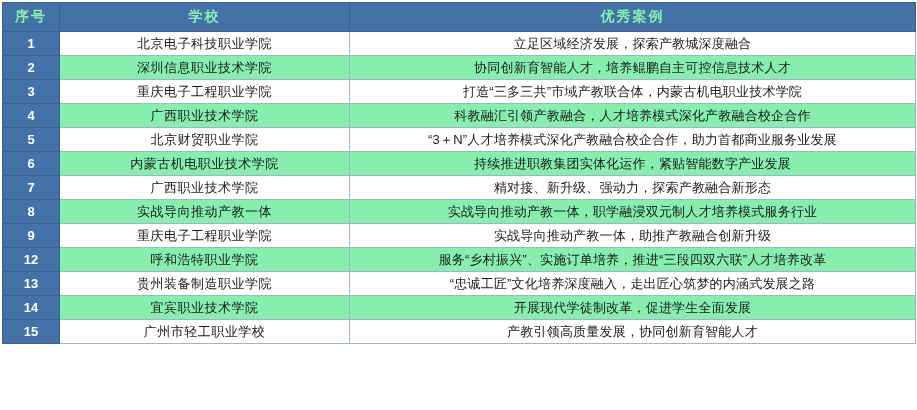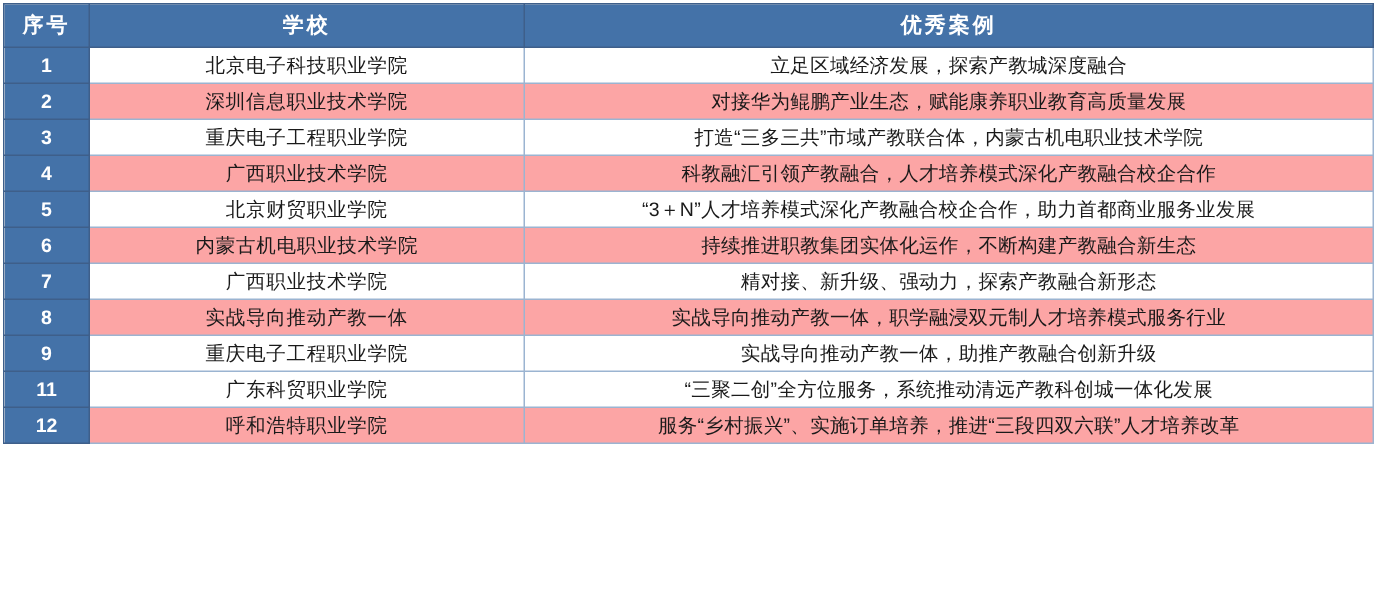--- a/index.html
+++ b/index.html
@@ -23,21 +23,21 @@
     table-layout: fixed;
     width: 913px;
     border: 1px solid #3e5f8a;
   }
   table.case-table col.col-index { width: 57px; }
   table.case-table col.col-school { width: 290px; }
   table.case-table col.col-case { width: 566px; }
 
   thead th {
     background: #4472a8;
-    color: #ffffff;
+    color: #86efac;
     font-size: 14px;
     font-weight: bold;
     text-align: center;
     height: 26px;
     border: 1px solid #3e5f8a;
     letter-spacing: 2px;
   }
   tbody td {
     border: 1px solid #9bb4d1;
     height: 24px;
@@ -52,21 +52,21 @@
   }
   tbody td.idx {
     background: #4472a8;
     color: #ffffff;
     font-weight: bold;
     font-size: 13px;
     border-color: #3e5f8a;
   }
   tbody tr.alt td.school,
   tbody tr.alt td.case {
-    background: #fca5a5;
+    background: #86efac;
   }
   tbody tr td.school,
   tbody tr td.case {
     background: #ffffff;
   }
   tbody td.school { letter-spacing: 0.5px; }
   tbody td.case { letter-spacing: 0.2px; }
 </style>
 </head>
 <body>
@@ -87,62 +87,72 @@
     </thead>
     <tbody>
       <tr>
         <td class="idx">1</td>
         <td class="school">北京电子科技职业学院</td>
         <td class="case">立足区域经济发展，探索产教城深度融合</td>
       </tr>
       <tr class="alt">
         <td class="idx">2</td>
         <td class="school">深圳信息职业技术学院</td>
-        <td class="case">对接华为鲲鹏产业生态，赋能康养职业教育高质量发展</td>
+        <td class="case">协同创新育智能人才，培养鲲鹏自主可控信息技术人才</td>
       </tr>
       <tr>
         <td class="idx">3</td>
         <td class="school">重庆电子工程职业学院</td>
         <td class="case">打造“三多三共”市域产教联合体，内蒙古机电职业技术学院</td>
       </tr>
       <tr class="alt">
         <td class="idx">4</td>
         <td class="school">广西职业技术学院</td>
         <td class="case">科教融汇引领产教融合，人才培养模式深化产教融合校企合作</td>
       </tr>
       <tr>
         <td class="idx">5</td>
         <td class="school">北京财贸职业学院</td>
         <td class="case">“3＋N”人才培养模式深化产教融合校企合作，助力首都商业服务业发展</td>
       </tr>
       <tr class="alt">
         <td class="idx">6</td>
         <td class="school">内蒙古机电职业技术学院</td>
-        <td class="case">持续推进职教集团实体化运作，不断构建产教融合新生态</td>
+        <td class="case">持续推进职教集团实体化运作，紧贴智能数字产业发展</td>
       </tr>
       <tr>
         <td class="idx">7</td>
         <td class="school">广西职业技术学院</td>
         <td class="case">精对接、新升级、强动力，探索产教融合新形态</td>
       </tr>
       <tr class="alt">
         <td class="idx">8</td>
         <td class="school">实战导向推动产教一体</td>
         <td class="case">实战导向推动产教一体，职学融浸双元制人才培养模式服务行业</td>
       </tr>
       <tr>
         <td class="idx">9</td>
         <td class="school">重庆电子工程职业学院</td>
         <td class="case">实战导向推动产教一体，助推产教融合创新升级</td>
       </tr>
-      <tr>
-        <td class="idx">11</td>
-        <td class="school">广东科贸职业学院</td>
-        <td class="case">“三聚二创”全方位服务，系统推动清远产教科创城一体化发展</td>
-      </tr>
       <tr class="alt">
         <td class="idx">12</td>
         <td class="school">呼和浩特职业学院</td>
         <td class="case">服务“乡村振兴”、实施订单培养，推进“三段四双六联”人才培养改革</td>
+      </tr>
+      <tr>
+        <td class="idx">13</td>
+        <td class="school">贵州装备制造职业学院</td>
+        <td class="case">“忠诚工匠”文化培养深度融入，走出匠心筑梦的内涵式发展之路</td>
+      </tr>
+      <tr class="alt">
+        <td class="idx">14</td>
+        <td class="school">宜宾职业技术学院</td>
+        <td class="case">开展现代学徒制改革，促进学生全面发展</td>
+      </tr>
+      <tr>
+        <td class="idx">15</td>
+        <td class="school">广州市轻工职业学校</td>
+        <td class="case">产教引领高质量发展，协同创新育智能人才</td>
       </tr>
     </tbody>
   </table>
 </div>
 
 </body></html>

